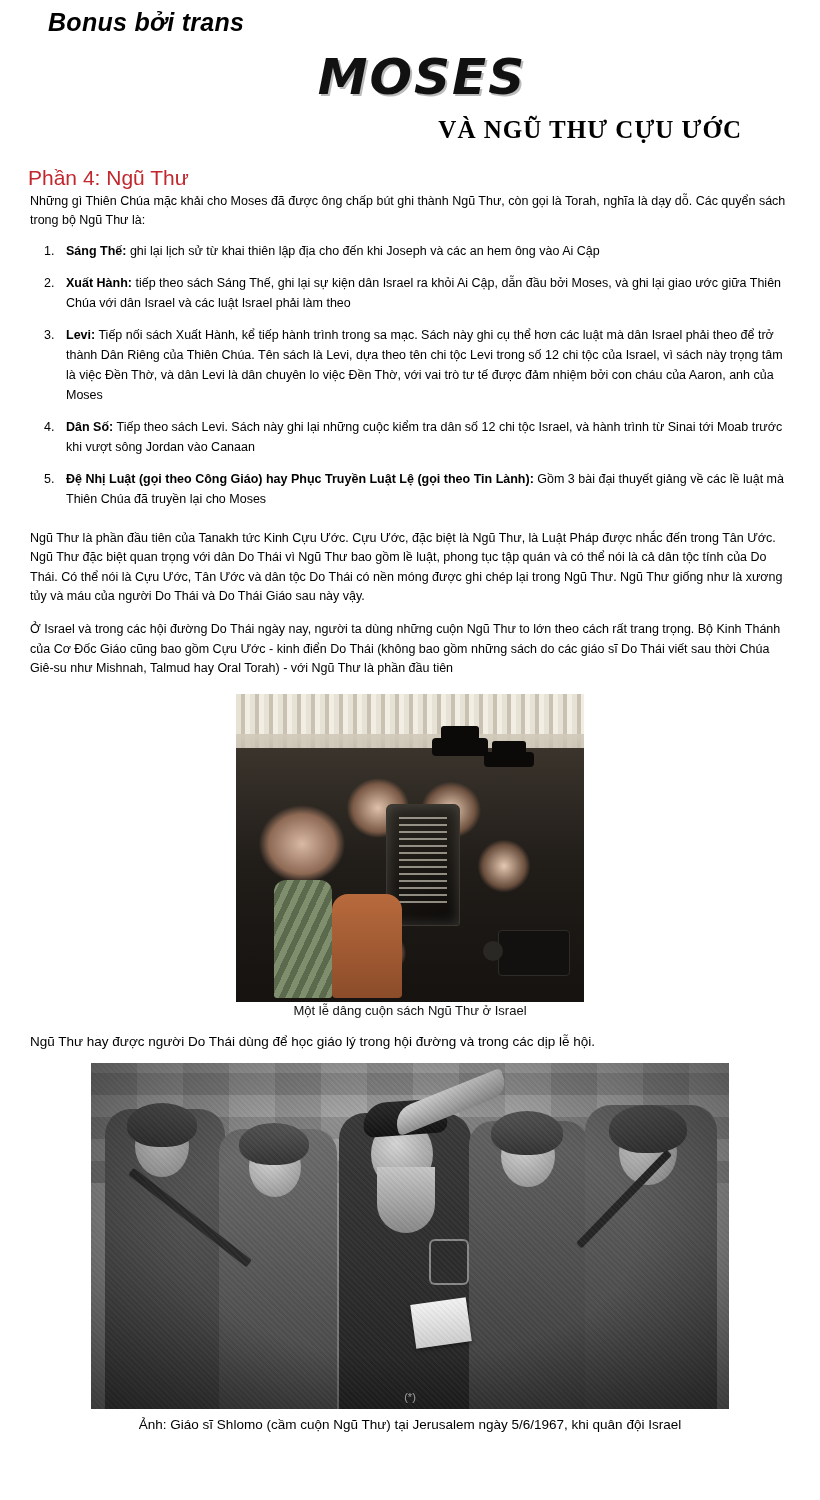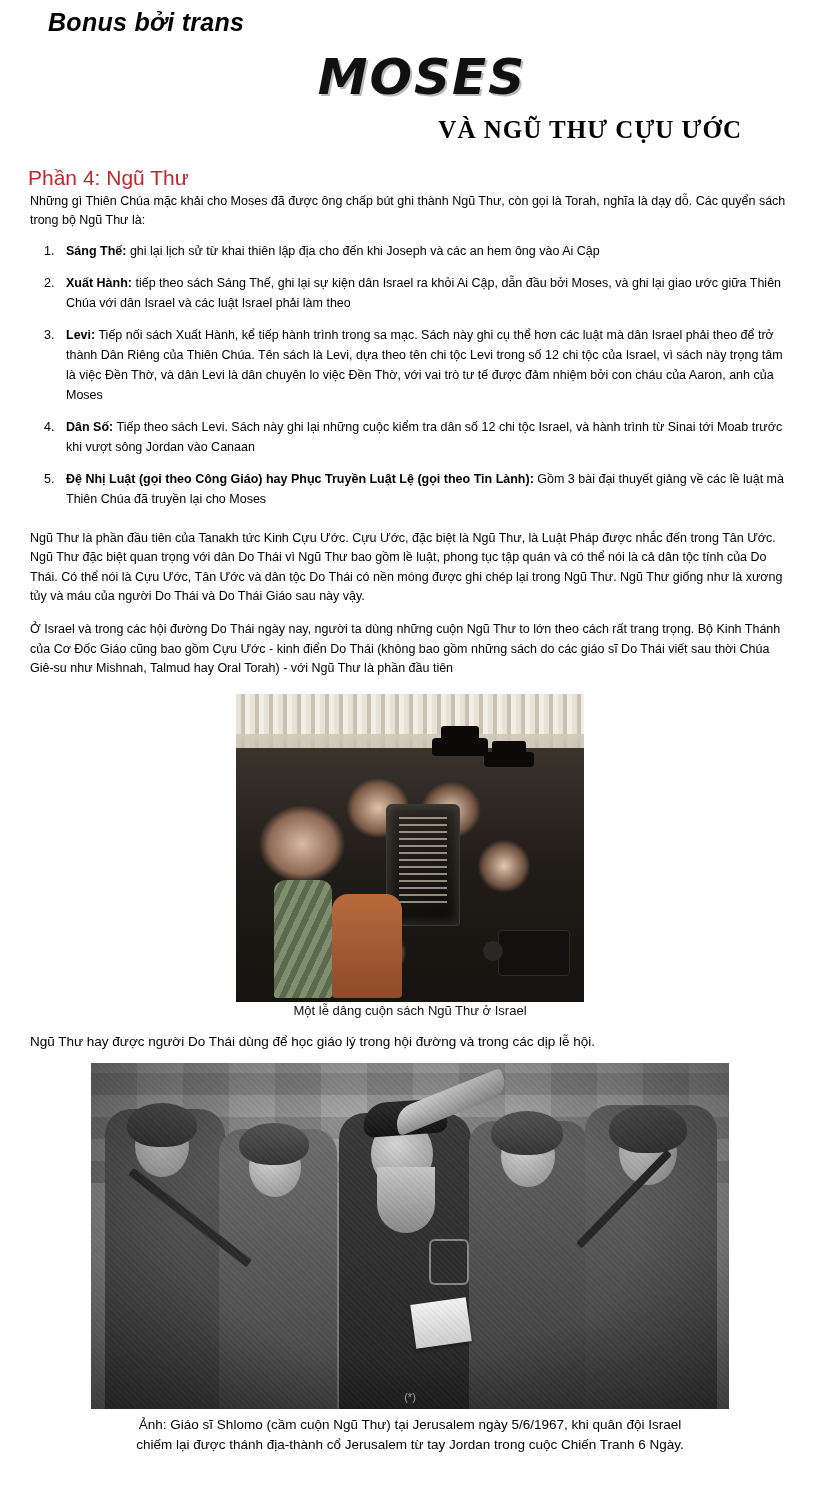--- a/index.html
+++ b/index.html
@@ -410,18 +410,17 @@
         <div class="emblem"></div>
         <div class="book"></div>
         <div class="rifle"></div>
         <div class="rifle2"></div>
         <div class="grain"></div>
         <div class="vig"></div>
         <div class="mark">(*)</div>
       </div>
       <div class="caption2">
         <span>Ảnh: Giáo sĩ Shlomo (cầm cuộn Ngũ Thư) tại Jerusalem ngày 5/6/1967, khi quân đội Israel</span><br>
-        <span>chiếm lại được thánh địa-thành cổ Jerusalem từ tay Jordan trong cuộc Chiến Tranh 6 Ngày.</span>
       </div>
     </div>
 
   </div>
 </div>
 
 </body></html>

